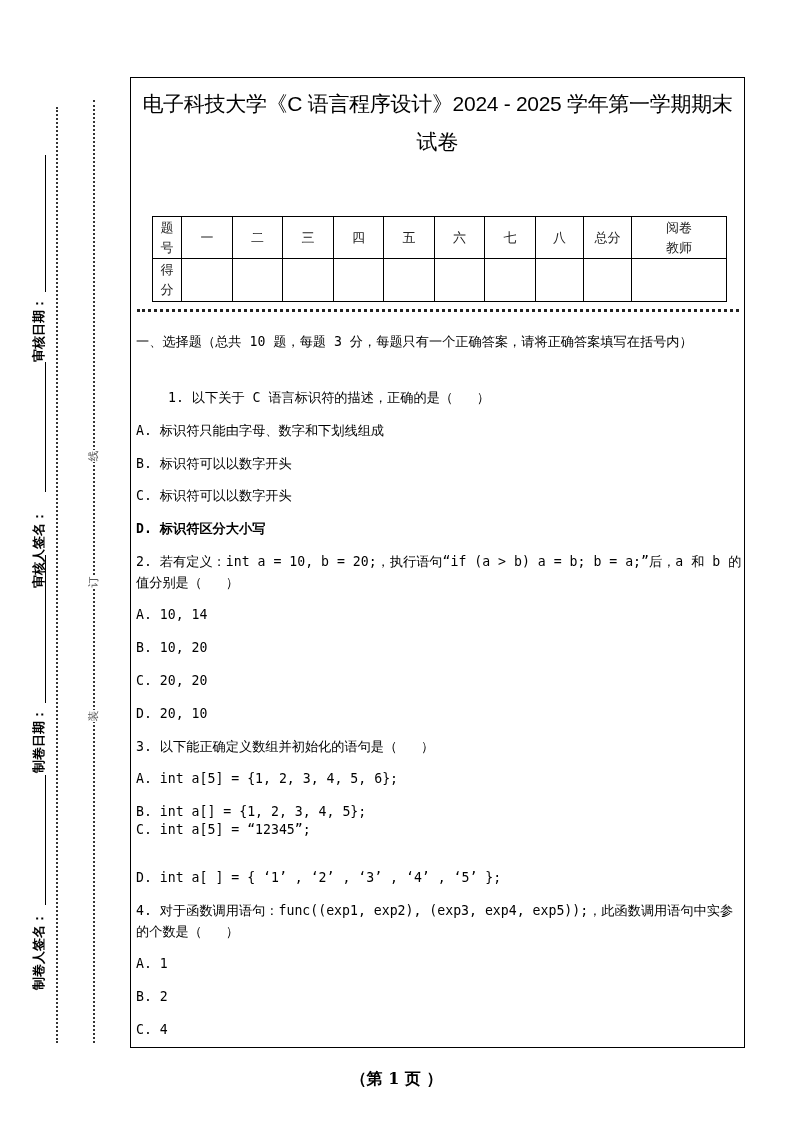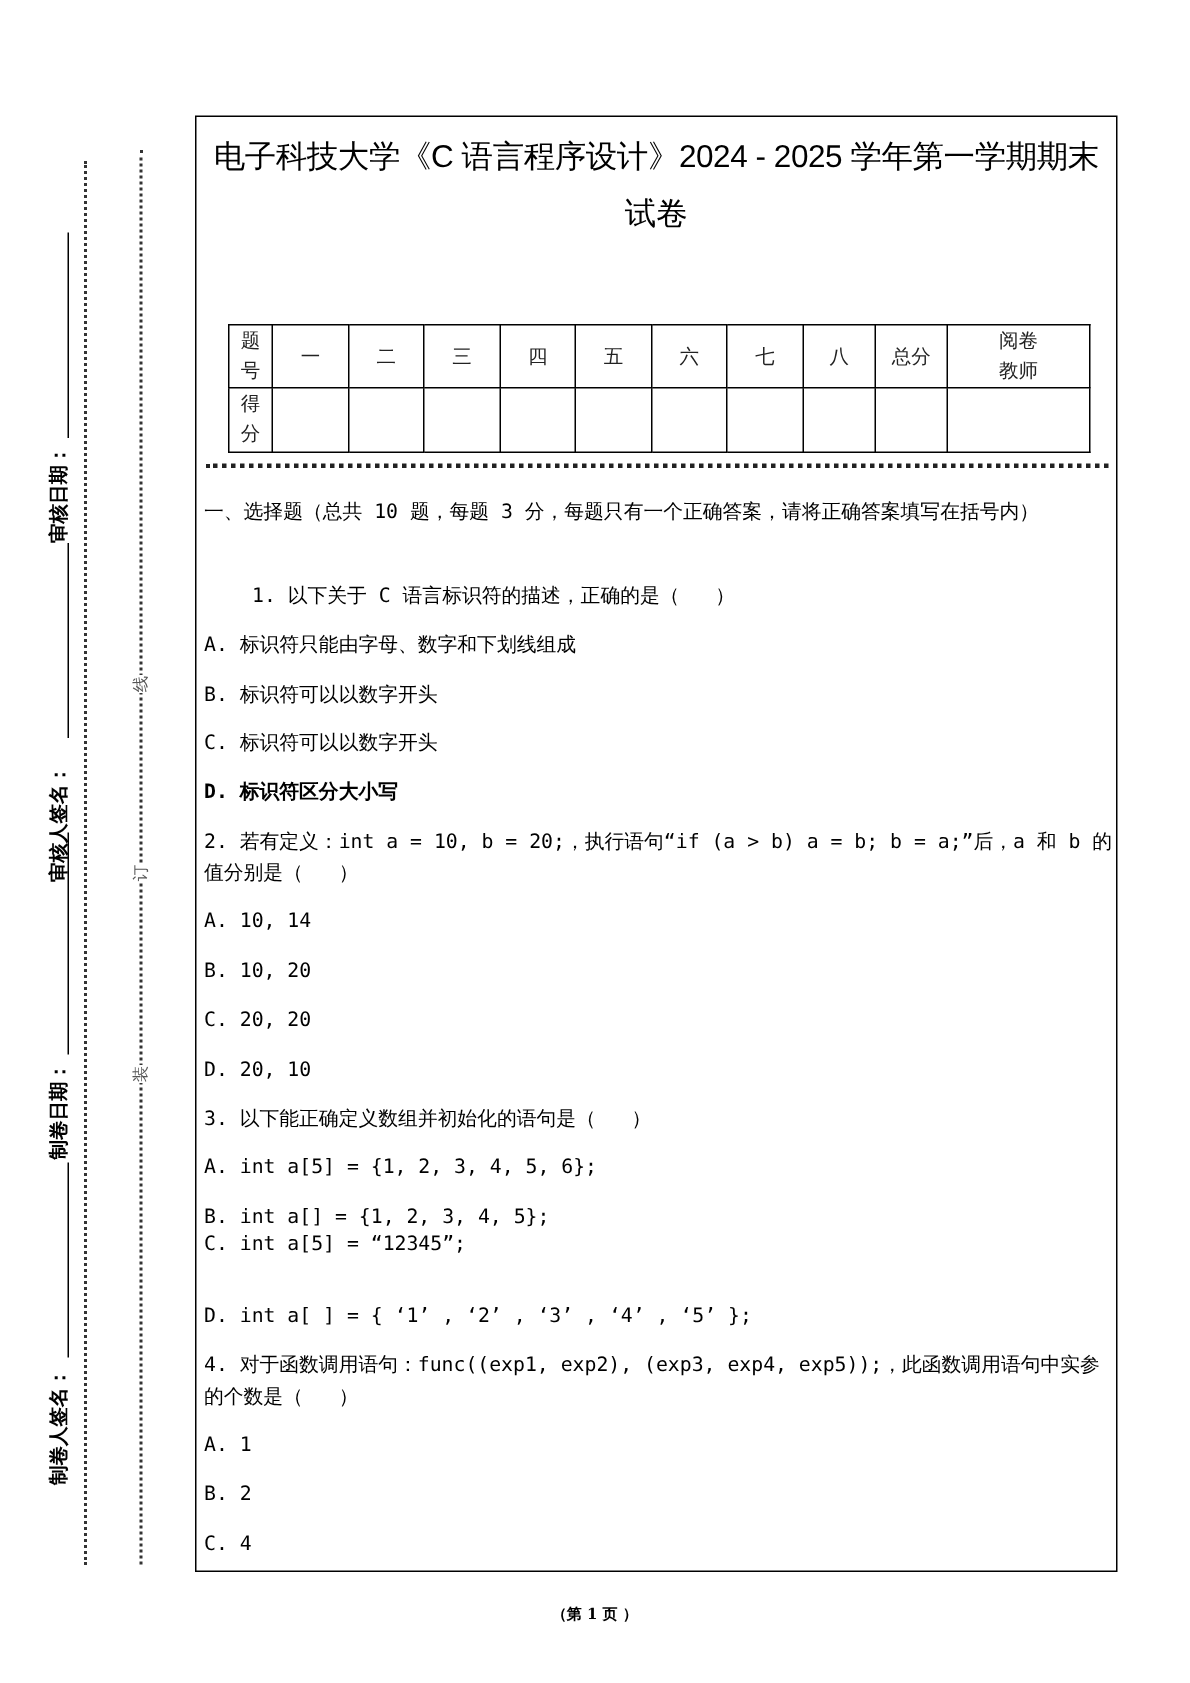--- a/index.html
+++ b/index.html
@@ -32,21 +32,21 @@
   table.score td { border: 1.2px solid #000; text-align: center; vertical-align: middle; padding: 0; }
   table.score tr.r1 td { height: 41px; }
   table.score tr.r2 td { height: 42px; }
   .stack { line-height: 20px; }
 
   .sep-dots { position: absolute; left: 6px; top: 231px; width: 602px; border-top: 3px dotted #222; }
 
   .content { position: absolute; left: 5px; top: 253px; width: 606px; font-family: "DejaVu Sans Mono", monospace; font-size: 13.2px; line-height: 21px; }
   .content .para { position: absolute; left: 0; width: 100%; white-space: pre-wrap; }
 
-  .footer { position: absolute; left: 0; top: 1069px; width: 793px; text-align: center; font-size: 10px; font-weight: bold; font-family: "DejaVu Serif", serif; }
+  .footer { position: absolute; left: 0; top: 1069px; width: 793px; text-align: center; font-size: 16px; font-weight: bold; font-family: "DejaVu Serif", serif; }
 </style>
 </head>
 <body>
 
 <div>
   <div class="margin-line" style="left:45px; top:155px; height:137px;"></div>
   <div class="margin-line" style="left:45px; top:362px; height:130px;"></div>
   <div class="margin-line" style="left:45px; top:555px; height:148px;"></div>
   <div class="margin-line" style="left:45px; top:775px; height:130px;"></div>
 

